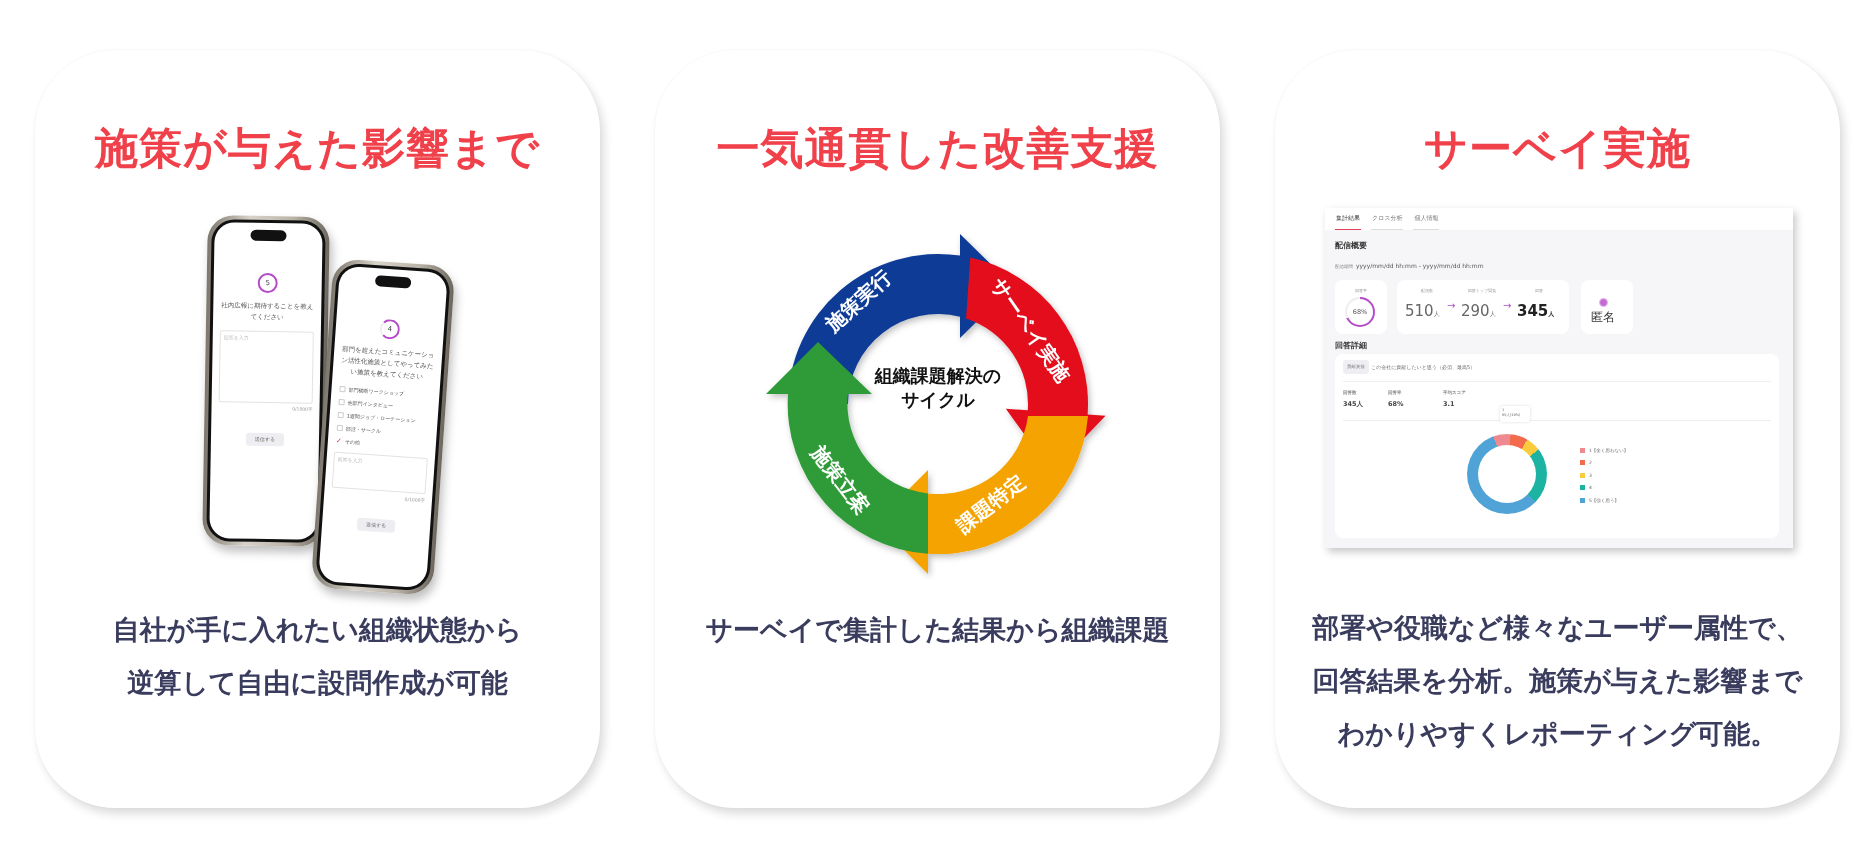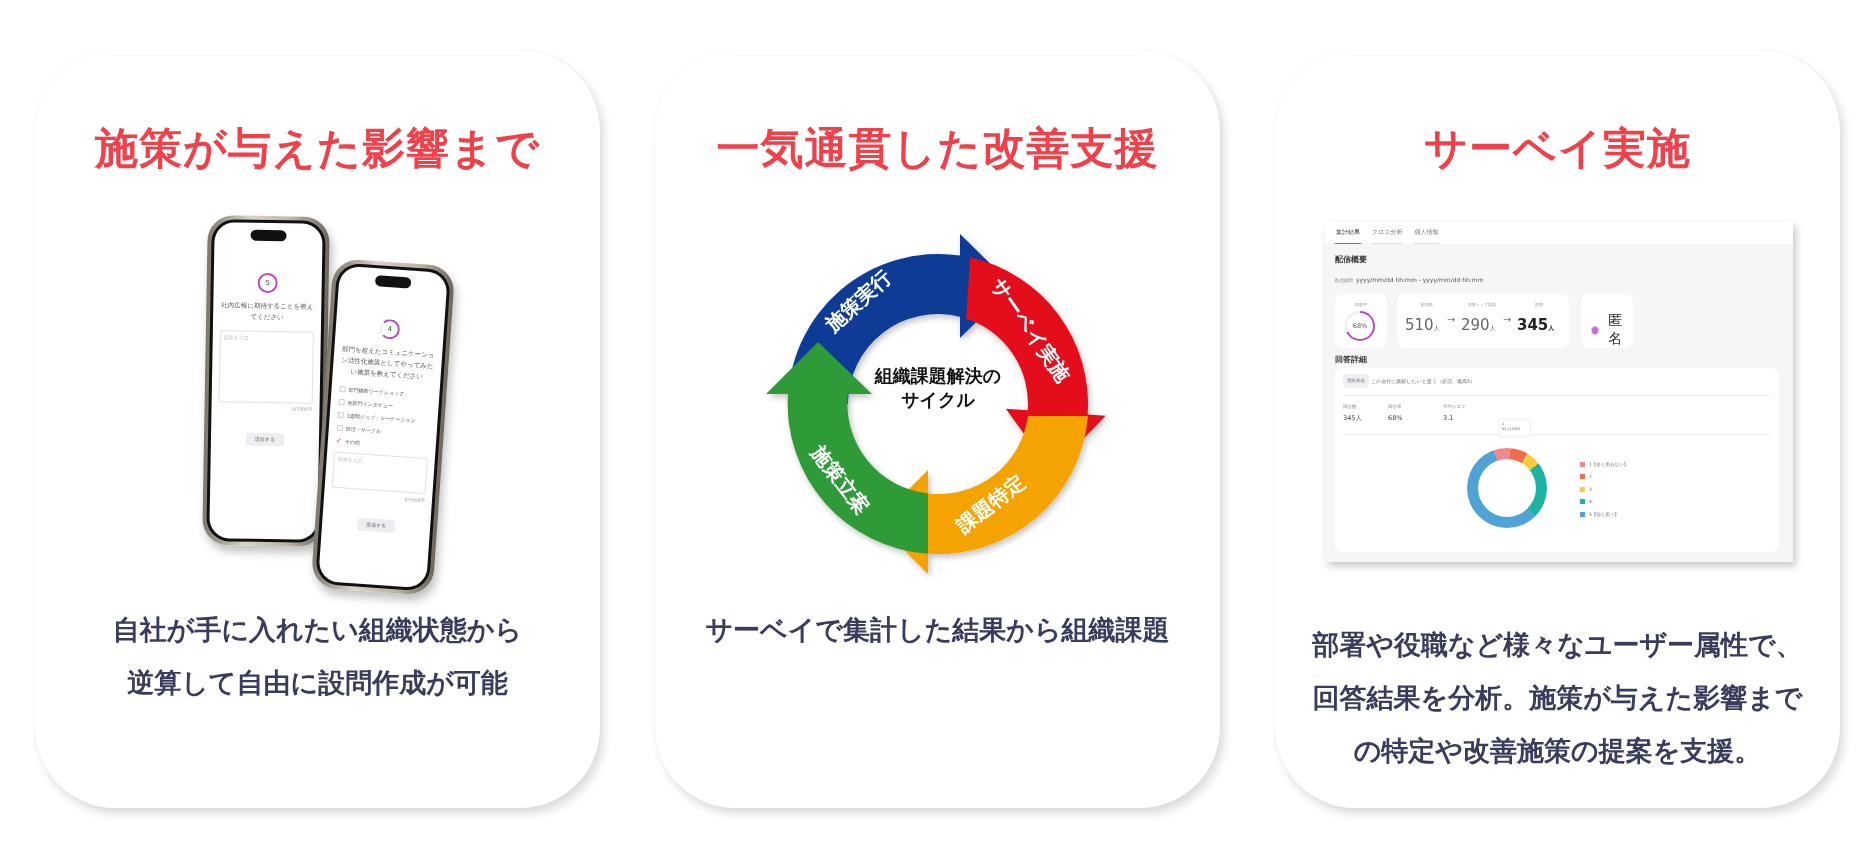--- a/index.html
+++ b/index.html
@@ -18,21 +18,21 @@
   .card-title {
     position: absolute; top: 68px; left: 0; width: 100%;
     text-align: center; color: #F0404A; font-weight: bold;
     font-size: 43px; letter-spacing: 1px; line-height: 60px;
   }
   .card-body {
     position: absolute; left: 0; width: 100%; text-align: center;
     color: #3A3C5E; font-weight: bold; font-size: 27px; line-height: 53px;
   }
   #card1 .card-body, #card2 .card-body { top: 553px; }
-  #card3 .card-body { top: 568px; }
+  #card3 .card-body { top: 551px; }
   .card-body div { white-space: nowrap; }
 
   
   .phone {
     position: absolute; width: 122px; height: 330px; border-radius: 26px;
     background: linear-gradient(90deg, #7d776d, #d8d3c9 35%, #b9b3a8 70%, #6d675e);
     padding: 4px;
     box-shadow: 3px 6px 10px rgba(0,0,0,0.25);
   }
   .phone-screen {
@@ -54,46 +54,46 @@
   .opt { position: absolute; left: 8px; font-size: 5px; color: #555; display: flex; align-items: center; gap: 3px; }
   .opt .box { width: 6px; height: 6px; border: 1px solid #ccc; border-radius: 1px; display: inline-block; }
   .opt .check { color: #d0366a; font-size: 7px; line-height: 6px; }
 
   
   #cycle { position: absolute; left: 100px; top: 164px; width: 366px; height: 366px; }
   .cycle-center { position: absolute; left: 0; top: 150px; width: 366px; text-align: center; font-weight: bold; color: #111; font-size: 18px; line-height: 24px; }
 
   
   #dash {
-    position: absolute; left: 50px; top: 172px; width: 468px; height: 340px;
+    position: absolute; left: 50px; top: 158px; width: 468px; height: 340px;
     background: #f6f6f8; box-shadow: 3px 4px 8px rgba(0,0,0,0.22); overflow: hidden;
   }
   .dash-tabs { position: absolute; top: 0; left: 0; right: 0; height: 22px; background: #fff; display: flex; gap: 10px; padding-left: 10px; }
   .dash-tab { font-size: 6px; color: #777; line-height: 20px; border-bottom: 1px solid #ddd; padding: 0 1px; }
   .dash-tab.active { color: #333; border-bottom: 1.5px solid #e4405a; }
   .dash-h { position: absolute; left: 10px; font-size: 8px; font-weight: bold; color: #333; }
   .dash-period { position: absolute; left: 10px; top: 54px; font-size: 6px; color: #555; }
   .dash-period .lbl { font-size: 4.5px; color: #888; margin-right: 3px; }
   .stat-card { position: absolute; top: 72px; height: 54px; background: #fff; border-radius: 8px; }
   .mini-lbl { position: absolute; font-size: 4px; color: #999; text-align: center; }
   .rate-ring { position: absolute; left: 10px; top: 17px; width: 30px; height: 30px; border-radius: 50%;
      background: conic-gradient(#b54bc9 0 68%, #eee 68% 100%); }
   .rate-ring::after { content: ""; position: absolute; inset: 2px; border-radius: 50%; background: #fff; }
   .rate-val { position: absolute; left: 10px; top: 17px; width: 30px; line-height: 30px; text-align: center; font-size: 6.5px; color: #555; z-index: 2; }
   .big-num { position: absolute; top: 22px; font-size: 15px; color: #666; }
   .big-num small { font-size: 6px; }
   .big-num.strong { color: #222; font-weight: bold; }
   .arrow { position: absolute; top: 20px; font-size: 10px; color: #b54bc9; }
-  .anon { position: absolute; left: 10px; top: 18px; font-size: 14px; color: #333; display: flex; align-items: center; gap: 9px; }
+  .anon { position: absolute; left: 10px; top: 18px; font-size: 12px; color: #333; display: flex; align-items: center; gap: 2px; flex-direction: column; }
   .anon .dot { width: 9px; height: 9px; border-radius: 50%; background: #c46bd3; border: 1.5px solid #e7b8ee; }
   .detail-card { position: absolute; left: 10px; right: 14px; top: 146px; height: 184px; background: #fff; border-radius: 8px; }
   .q-tag { position: absolute; left: 8px; top: 6px; height: 14px; padding: 0 4px; background: #eeeef3; border-radius: 3px; font-size: 4.5px; color: #777; line-height: 14px; }
   .q-title { position: absolute; left: 36px; top: 6px; font-size: 5px; color: #666; line-height: 14px; }
   .hr { position: absolute; left: 8px; right: 8px; height: 1px; background: #eee; }
-  .metric { position: absolute; top: 36px; }
+  .metric { position: absolute; top: 36px; font-weight: bold; }
   .metric .m-lbl { font-size: 4.5px; color: #888; }
   .metric .m-val { font-size: 6.5px; color: #444; margin-top: 5px; }
   .tooltip { position: absolute; left: 165px; top: 52px; width: 30px; height: 16px; background: #fff; border-radius: 2px; box-shadow: 0 0 3px rgba(0,0,0,0.15); font-size: 3.5px; color: #666; padding: 2px; line-height: 5px; }
   .donut { position: absolute; left: 132px; top: 80px; width: 80px; height: 80px; border-radius: 50%; }
   .donut::after { content: ""; position: absolute; inset: 11px; border-radius: 50%; background: #fff; }
   .legend { position: absolute; left: 245px; top: 90px; }
   .legend-item { display: flex; align-items: center; gap: 4px; font-size: 4.5px; color: #666; height: 12.5px; }
   .legend-item .sw { width: 5px; height: 5px; display: inline-block; }
 </style>
 </head>
@@ -276,15 +276,15 @@
             <span class="sw" style="background: rgb(79, 163, 214);"></span>
             <span>5【強く思う】</span>
           </div>
         </div>
     </div>
   </div>
 
   <div class="card-body">
     <div>部署や役職など様々なユーザー属性で、</div>
     <div>回答結果を分析。施策が与えた影響まで</div>
-    <div>の特定や改善施策の提案を支援。</div>
+    <div>わかりやすくレポーティング可能。</div>
   </div>
 </section>
 
 </body></html>

